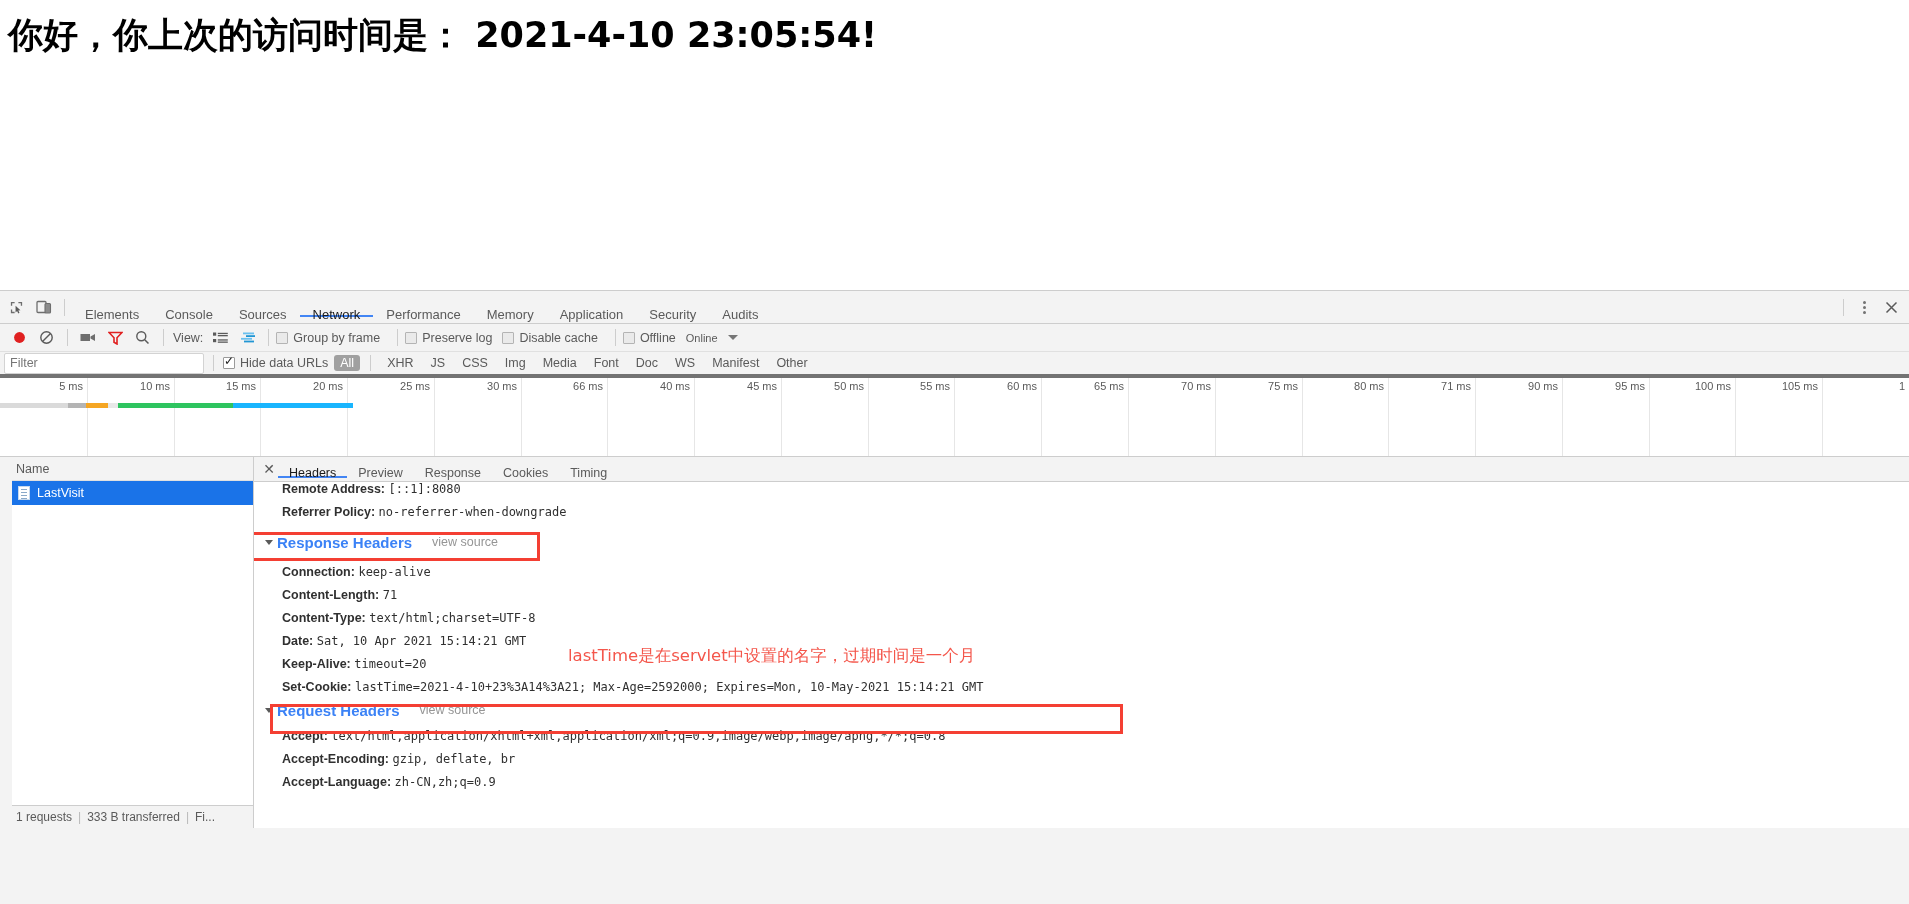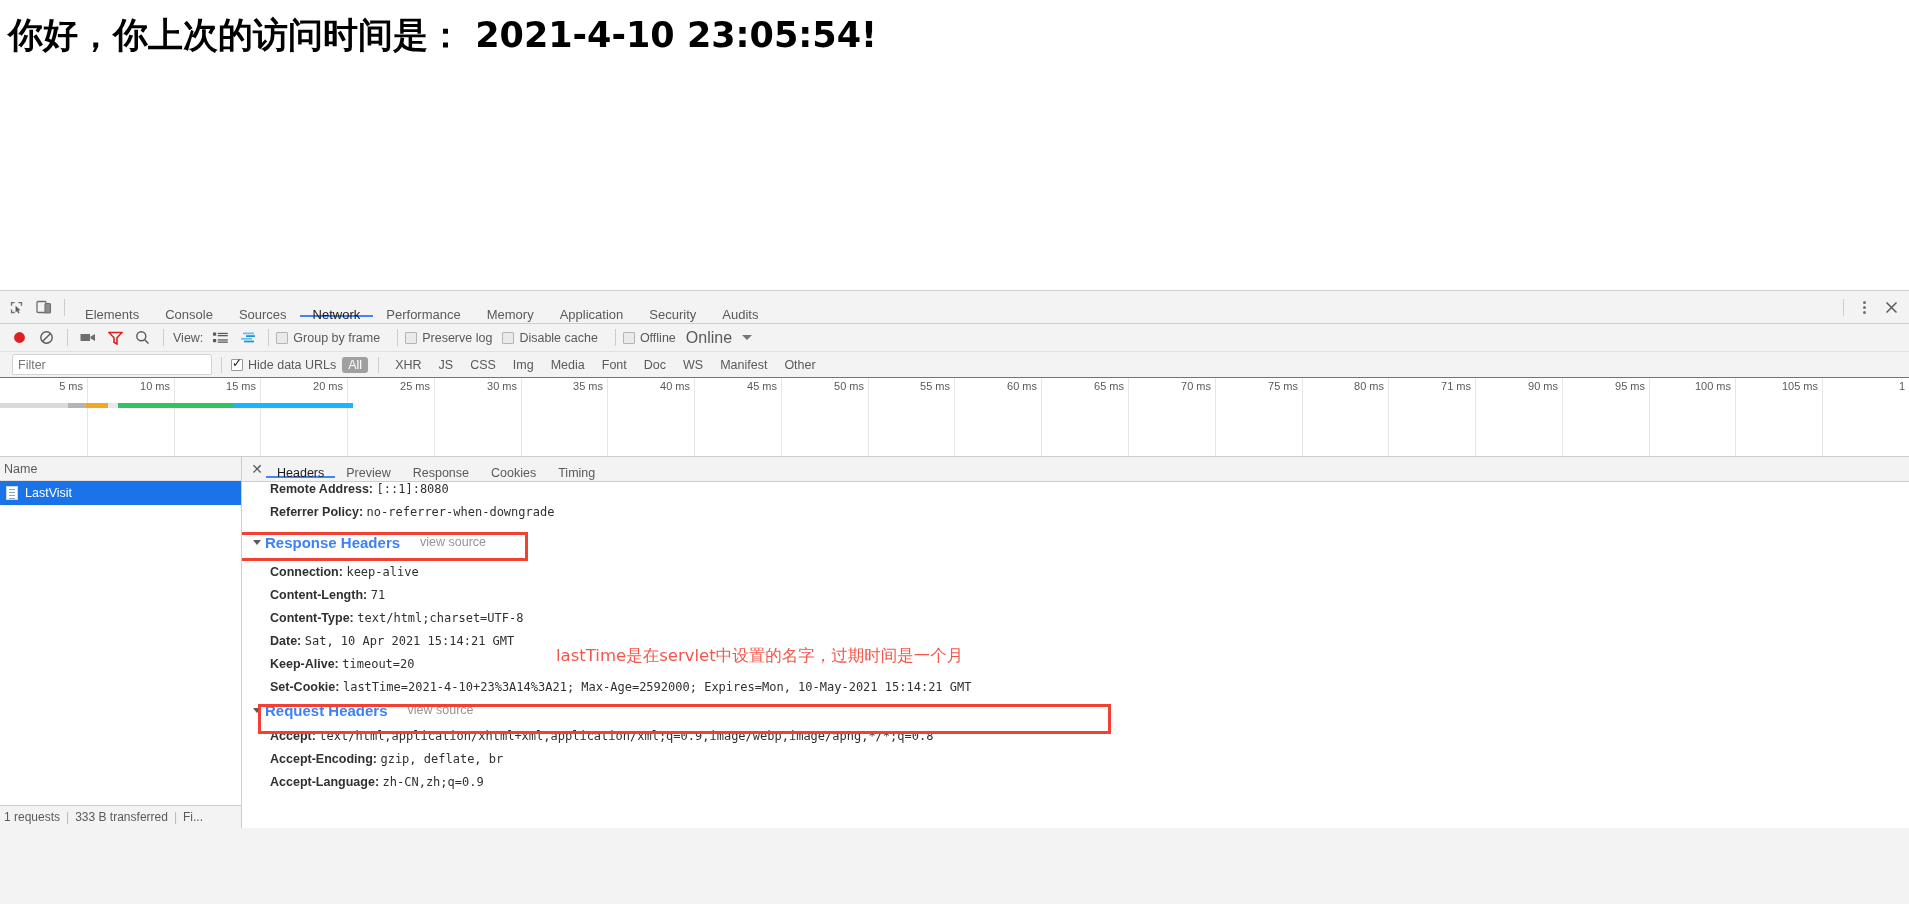--- a/index.html
+++ b/index.html
@@ -78,33 +78,33 @@
     margin-right:5px; flex:none;
   }
   .cb.checked { background:#fff; }
   .cb.checked:after {
     content:"✓"; position:absolute; left:0px; top:-4px;
     font-size:12px; color:#222; line-height:14px;
   }
   .cb.gray { border-color:#b4b4b4; background:#eaeaea; }
   .tb-item { display:flex; align-items:center; font-size:12.5px; color:#5a5a5a;
              cursor:pointer; white-space:nowrap; margin-right:10px; }
-  .tb-text { font-size:16px; color:#5a5a5a; white-space:nowrap; }
+  .tb-text { font-size:11px; color:#5a5a5a; white-space:nowrap; }
   .caret-dn {
     width:0;height:0;border-left:5px solid transparent;border-right:5px solid transparent;
     border-top:5px solid #767676; margin-left:10px; cursor:pointer;
   }
 
   
   .dt-filterbar {
     display:flex; align-items:center;
     height:26px;
     background:#f3f3f3;
-    border-bottom:1px solid #737373;
-    padding:0 0 0 8px;
+    border-bottom:4px solid #737373;
+    padding:0 0 0 0;
   }
   .filter-input {
     width:200px; height:21px; margin-left:4px;
     border:1px solid #d3d3d3; background:#fff; border-radius:2px;
     font-size:12.5px; color:#a0a0a0; padding:0 5px;
     font-family:"Liberation Sans", sans-serif;
   }
   .filter-sep { width:1px; height:16px; background:#cdcdcd; margin:0 9px; }
   .type-pill {
     font-size:12.5px; padding:1px 6px; border-radius:3px; cursor:pointer;
@@ -124,21 +124,21 @@
   }
   .tick-label {
     position:absolute; top:2px; font-size:11px; color:#5a5a5a;
     transform:translateX(-100%); padding-right:4px; white-space:nowrap;
     font-family:"Liberation Sans", sans-serif;
   }
   .bandrow { position:absolute; left:0; top:25px; height:5px; display:flex; }
   .band { height:5px; }
 
   
-  .dt-body { display:flex; height:371px; }
+  .dt-body { display:flex; height:371px;padding-left:12px; }
   .name-pane {
     width:242px; flex:none; background:#fff;
     border-right:1px solid #cdcdcd; position:relative;
   }
   .name-head {
     height:24px; line-height:24px; padding-left:4px;
     font-size:12.5px; color:#5a5a5a; background:#f3f3f3;
     border-bottom:1px solid #e0e0e0;
   }
   .req-row {
@@ -354,21 +354,21 @@
         <div class="tick-label" style="left: 174px;">10 ms</div>
         <div class="tick" style="left: 260px;"></div>
         <div class="tick-label" style="left: 260px;">15 ms</div>
         <div class="tick" style="left: 347px;"></div>
         <div class="tick-label" style="left: 347px;">20 ms</div>
         <div class="tick" style="left: 434px;"></div>
         <div class="tick-label" style="left: 434px;">25 ms</div>
         <div class="tick" style="left: 521px;"></div>
         <div class="tick-label" style="left: 521px; text-align: center;">30 ms</div>
         <div class="tick" style="left: 607px;"></div>
-        <div class="tick-label" style="left: 607px;">35 ms</div>
+        <div class="tick-label" style="left: 607px;">66 ms</div>
         <div class="tick" style="left: 694px;"></div>
         <div class="tick-label" style="left: 694px;">40 ms</div>
         <div class="tick" style="left: 781px;"></div>
         <div class="tick-label" style="left: 781px;">45 ms</div>
         <div class="tick" style="left: 868px;"></div>
         <div class="tick-label" style="left: 868px;">50 ms</div>
         <div class="tick" style="left: 954px;"></div>
         <div class="tick-label" style="left: 954px;">55 ms</div>
         <div class="tick" style="left: 1041px;"></div>
         <div class="tick-label" style="left: 1041px;">60 ms</div>

